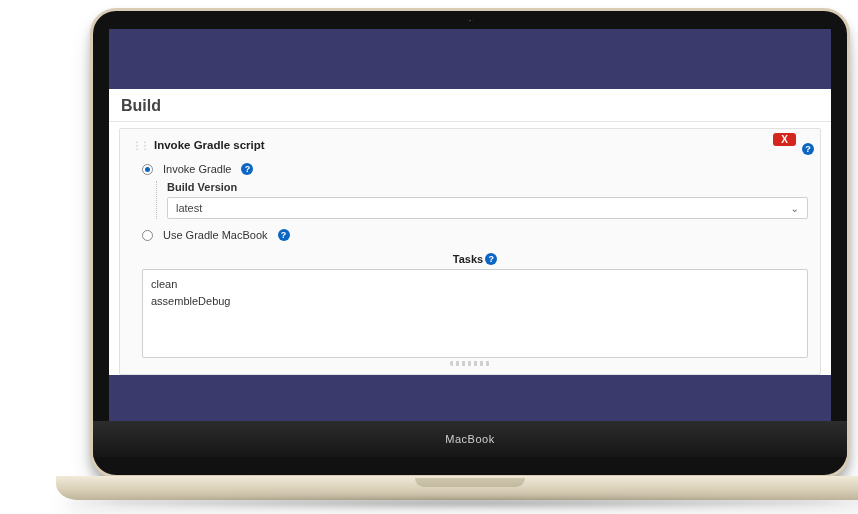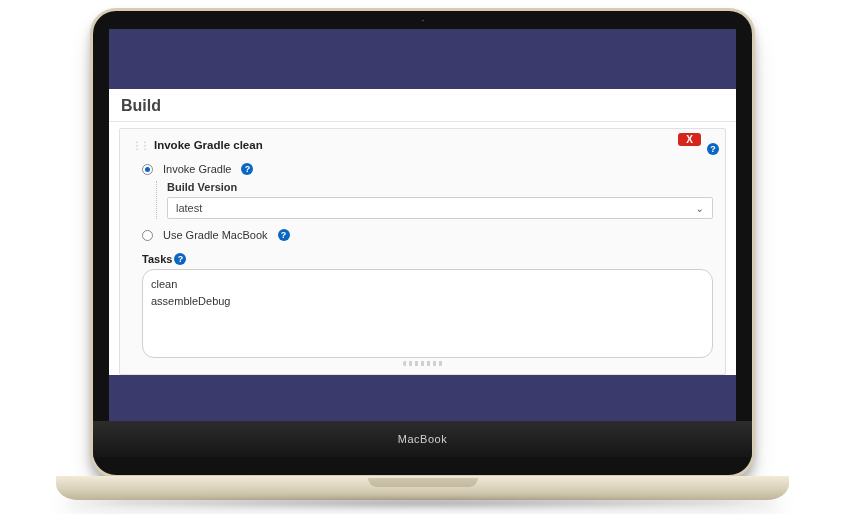--- a/index.html
+++ b/index.html
@@ -2,21 +2,21 @@
 <html><head>
 <meta charset="utf-8">
 <style>
   * { box-sizing: border-box; margin: 0; padding: 0; }
   html, body { width: 858px; height: 514px; background: #fff; font-family: Arial, Helvetica, sans-serif; }
 
   
   .device {
     position: absolute;
     left: 90px; top: 8px;
-    width: 665px; height: 470px; text-decoration: underline;
+    width: 760px; height: 470px; text-decoration: underline;
   }
   .bezel {
     position: absolute; inset: 0;
     border-radius: 26px;
     background: #111;
     border: 3px solid #d8cdb4;
     box-shadow: 0 18px 28px -10px rgba(0,0,0,.35), 0 6px 10px rgba(0,0,0,.2);
     overflow: hidden;
   }
   .bezel::after{
@@ -90,26 +90,26 @@
   .sub-label{ font-size:11px; font-weight:600; color:#333; margin-bottom:4px;}
   .dotted-left{ border-left:1px dotted #c0c0c0; padding-left:10px;}
 
   .select{
     width:100%; height:22px; border:1px solid #cfcfcf; border-radius:2px; background:#fff;
     display:flex; align-items:center; justify-content:space-between; padding:0 8px;
     font-size:11px; color:#444; cursor:pointer;gap:32px;
   }
   .select .chev{ font-size:10px; color:#666;}
 
-  .tasks-label-row{ display:flex; align-items:center; gap:2px; margin:8px 0 4px 10px;}
+  .tasks-label-row{ display:flex; align-items:center; gap:2px; margin:8px 0 4px 10px;justify-content:center;}
   .tasks-label{ font-weight:700; font-size:11px; color:#222;}
 
   .tasks-box{
     margin:0 0 0 10px; flex:1; min-height:66px;
-    border:1px solid #cfcfcf; border-radius:12px; background:#fff;
+    border:1px solid #cfcfcf; border-radius:2px; background:#fff;
     padding:6px 8px; font-family:inherit; font-size:11px; color:#333; line-height:1.5;
     resize:none; outline:none; white-space:pre-wrap;
   }
   .tasks-box::after{ 
     content:""; position:absolute;
   }
   .grip{
     align-self:center; width:40px; height:5px; margin:3px 0 2px;
     background:repeating-linear-gradient(90deg,#d0d0d0 0 3px,transparent 3px 6px);
     border-radius:2px; cursor:grab;
@@ -140,21 +140,21 @@
         <div class="section-header">Build</div>
         <div class="hr"></div>
 
         <div class="panel">
 
           <span class="close-badge">X</span>
           <span class="help help-top">?</span>
 
           <div class="panel-title-row">
             <span class="handle">⋮⋮</span>
-            <span class="panel-title">Invoke Gradle clean</span>
+            <span class="panel-title">Invoke Gradle script</span>
           </div>
 
           <div class="opt-row">
             <span class="radio checked"></span>
             <span class="opt-label">Invoke Gradle</span>
             <span class="help">?</span>
           </div>
 
           <div class="sub-block dotted-left">
             <div class="sub-label">Build Version</div>

